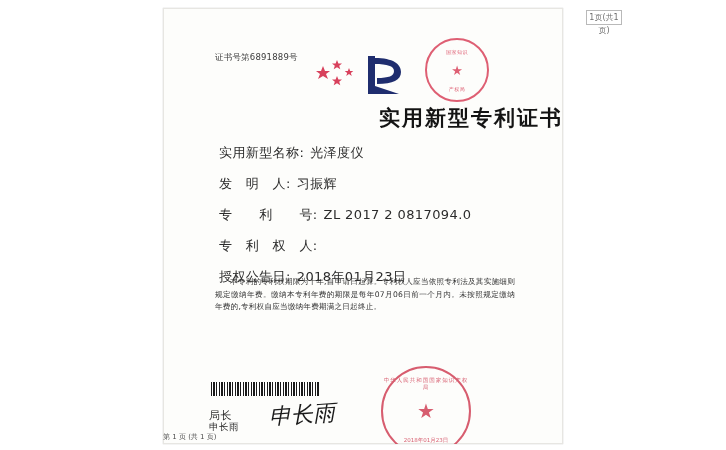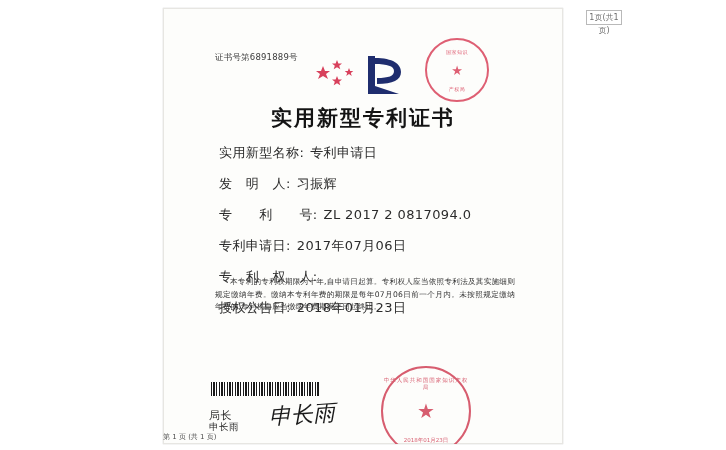--- a/index.html
+++ b/index.html
@@ -107,21 +107,21 @@
     top: 42px;
     width: 100px;
     height: 48px;
   }
   
   .doc-title {
     position: absolute;
     left: 0;
     top: 96px;
     width: 400px;
-    text-align: center;
+    text-align: right;
     font-size: 21px;
     font-weight: bold;
     color: #141414;
     letter-spacing: 2px;
     font-family: "DejaVu Sans", "Liberation Sans", sans-serif;
   }
   
   .fields {
     position: absolute;
     left: 56px;
@@ -286,33 +286,29 @@
           <path d="M62 36 L86 44 L62 44 Z" fill="#1f2d6e"></path>
         </g>
       </svg>
     </div>
 
     <div class="doc-title">实用新型专利证书</div>
 
     <div class="fields">
       <div class="field-row">
         <span class="field-label">实用新型名称:</span>
-        <span class="field-value">专利申请日</span>
+        <span class="field-value">光泽度仪</span>
       </div>
       <div class="field-row">
         <span class="field-label">发　明　人:</span>
         <span class="field-value">习振辉</span>
       </div>
       <div class="field-row">
         <span class="field-label">专　　利　　号:</span>
         <span class="field-value">ZL 2017 2 0817094.0</span>
-      </div>
-      <div class="field-row">
-        <span class="field-label">专利申请日:</span>
-        <span class="field-value">2017年07月06日</span>
       </div>
       <div class="field-row">
         <span class="field-label">专　利　权　人:</span>
       </div>
       <div class="field-row">
         <span class="field-label">授权公告日:</span>
         <span class="field-value">2018年01月23日</span>
       </div>
     </div>
 

